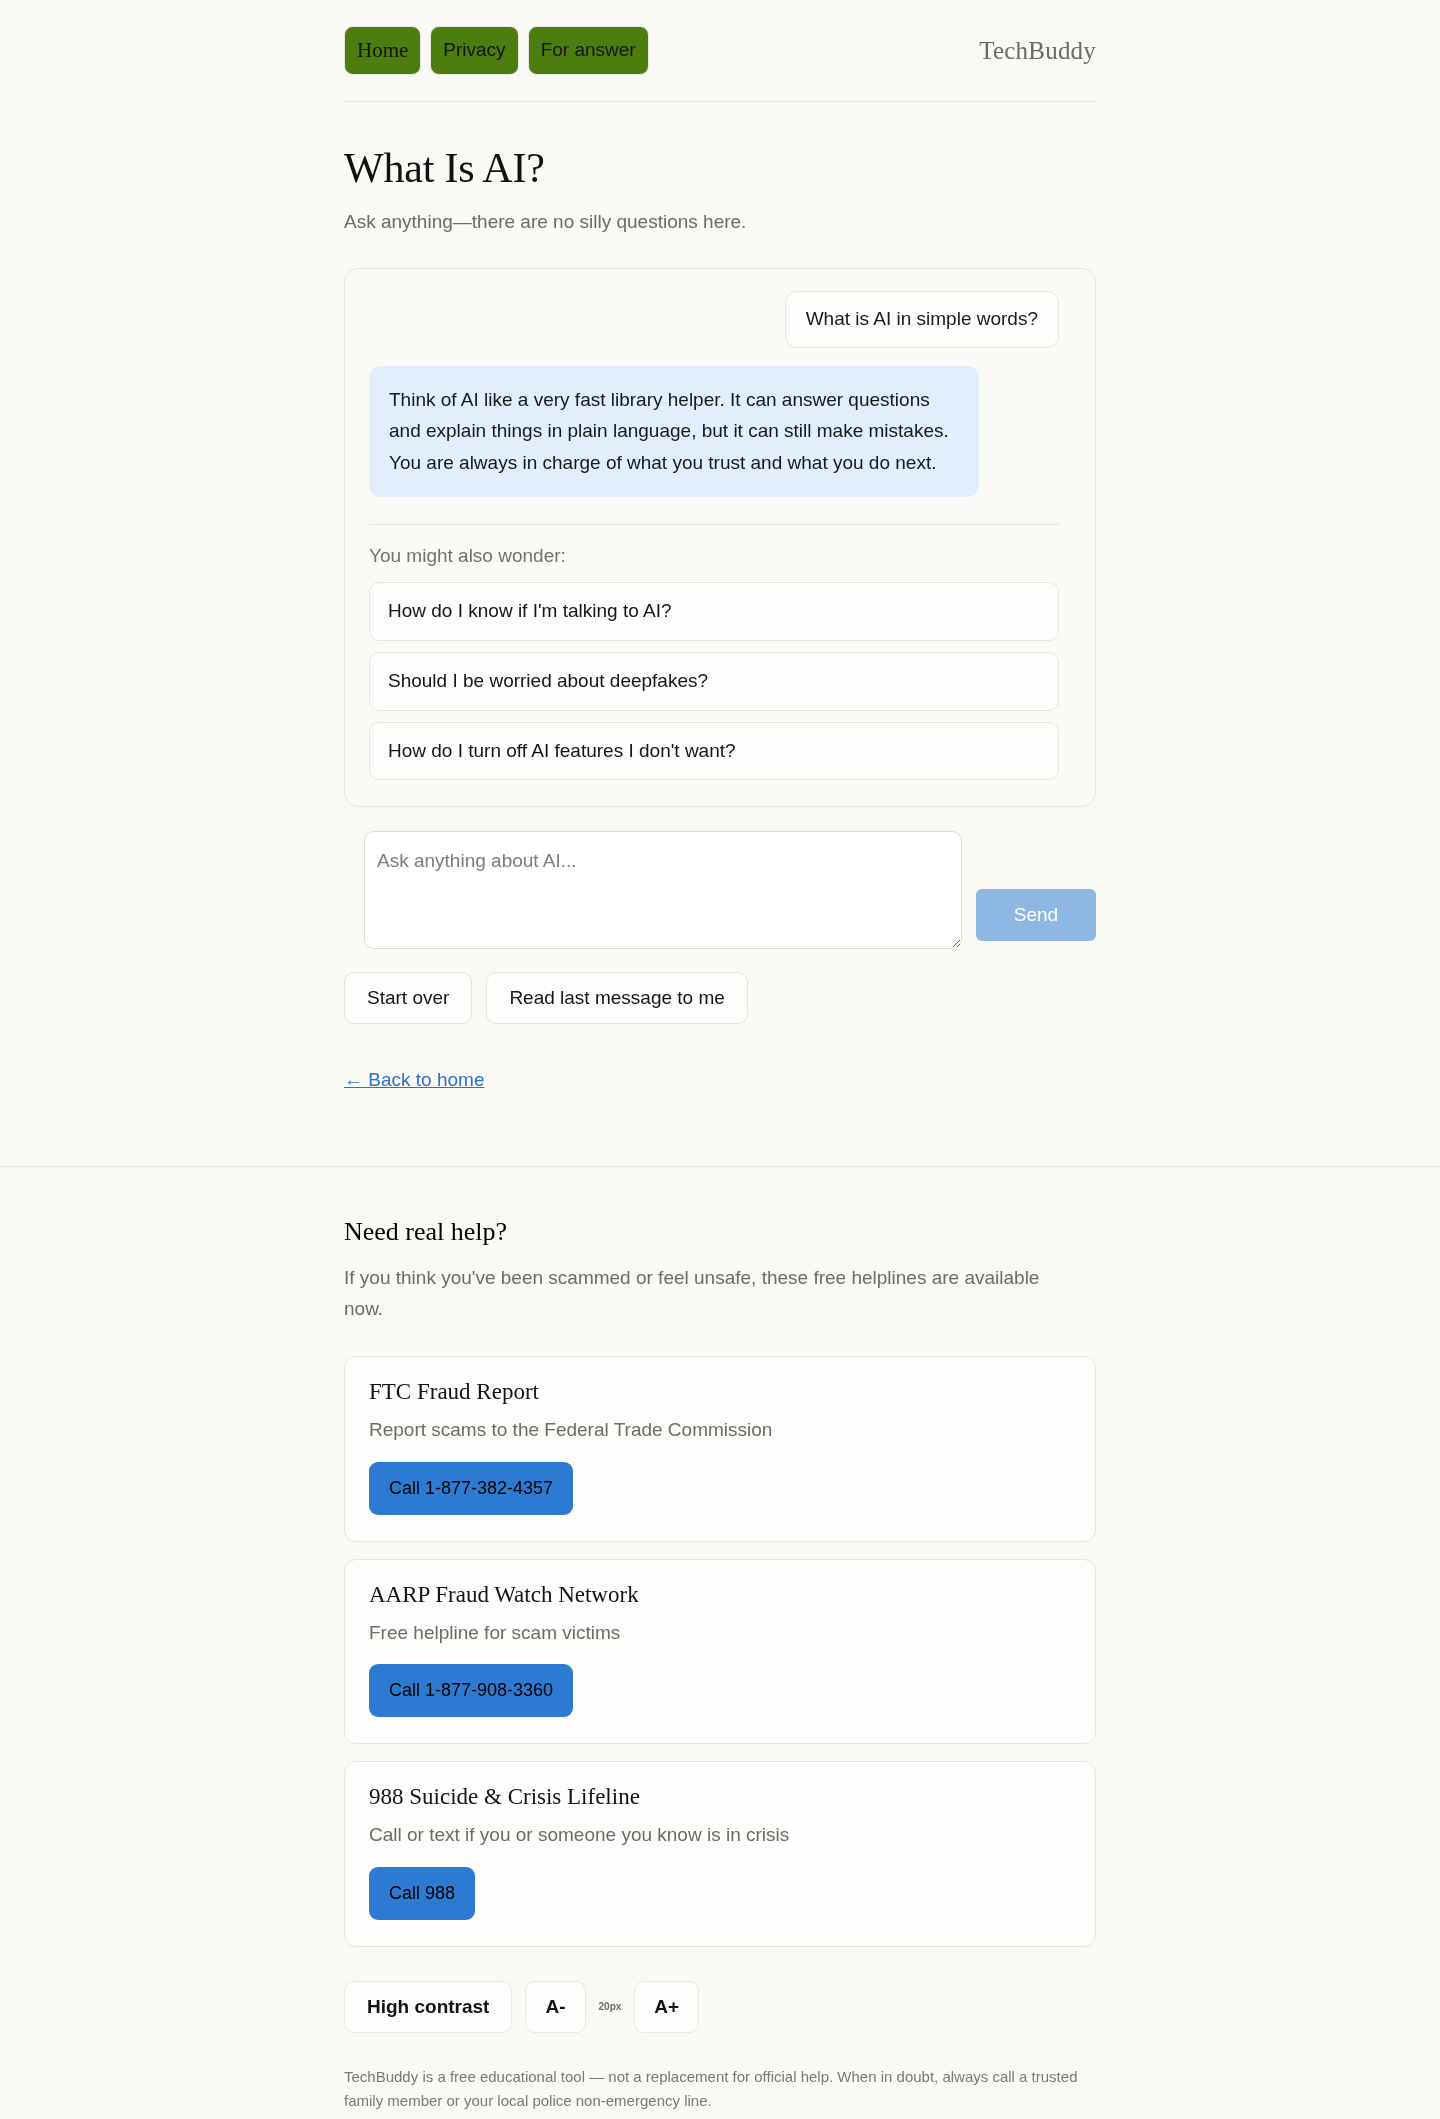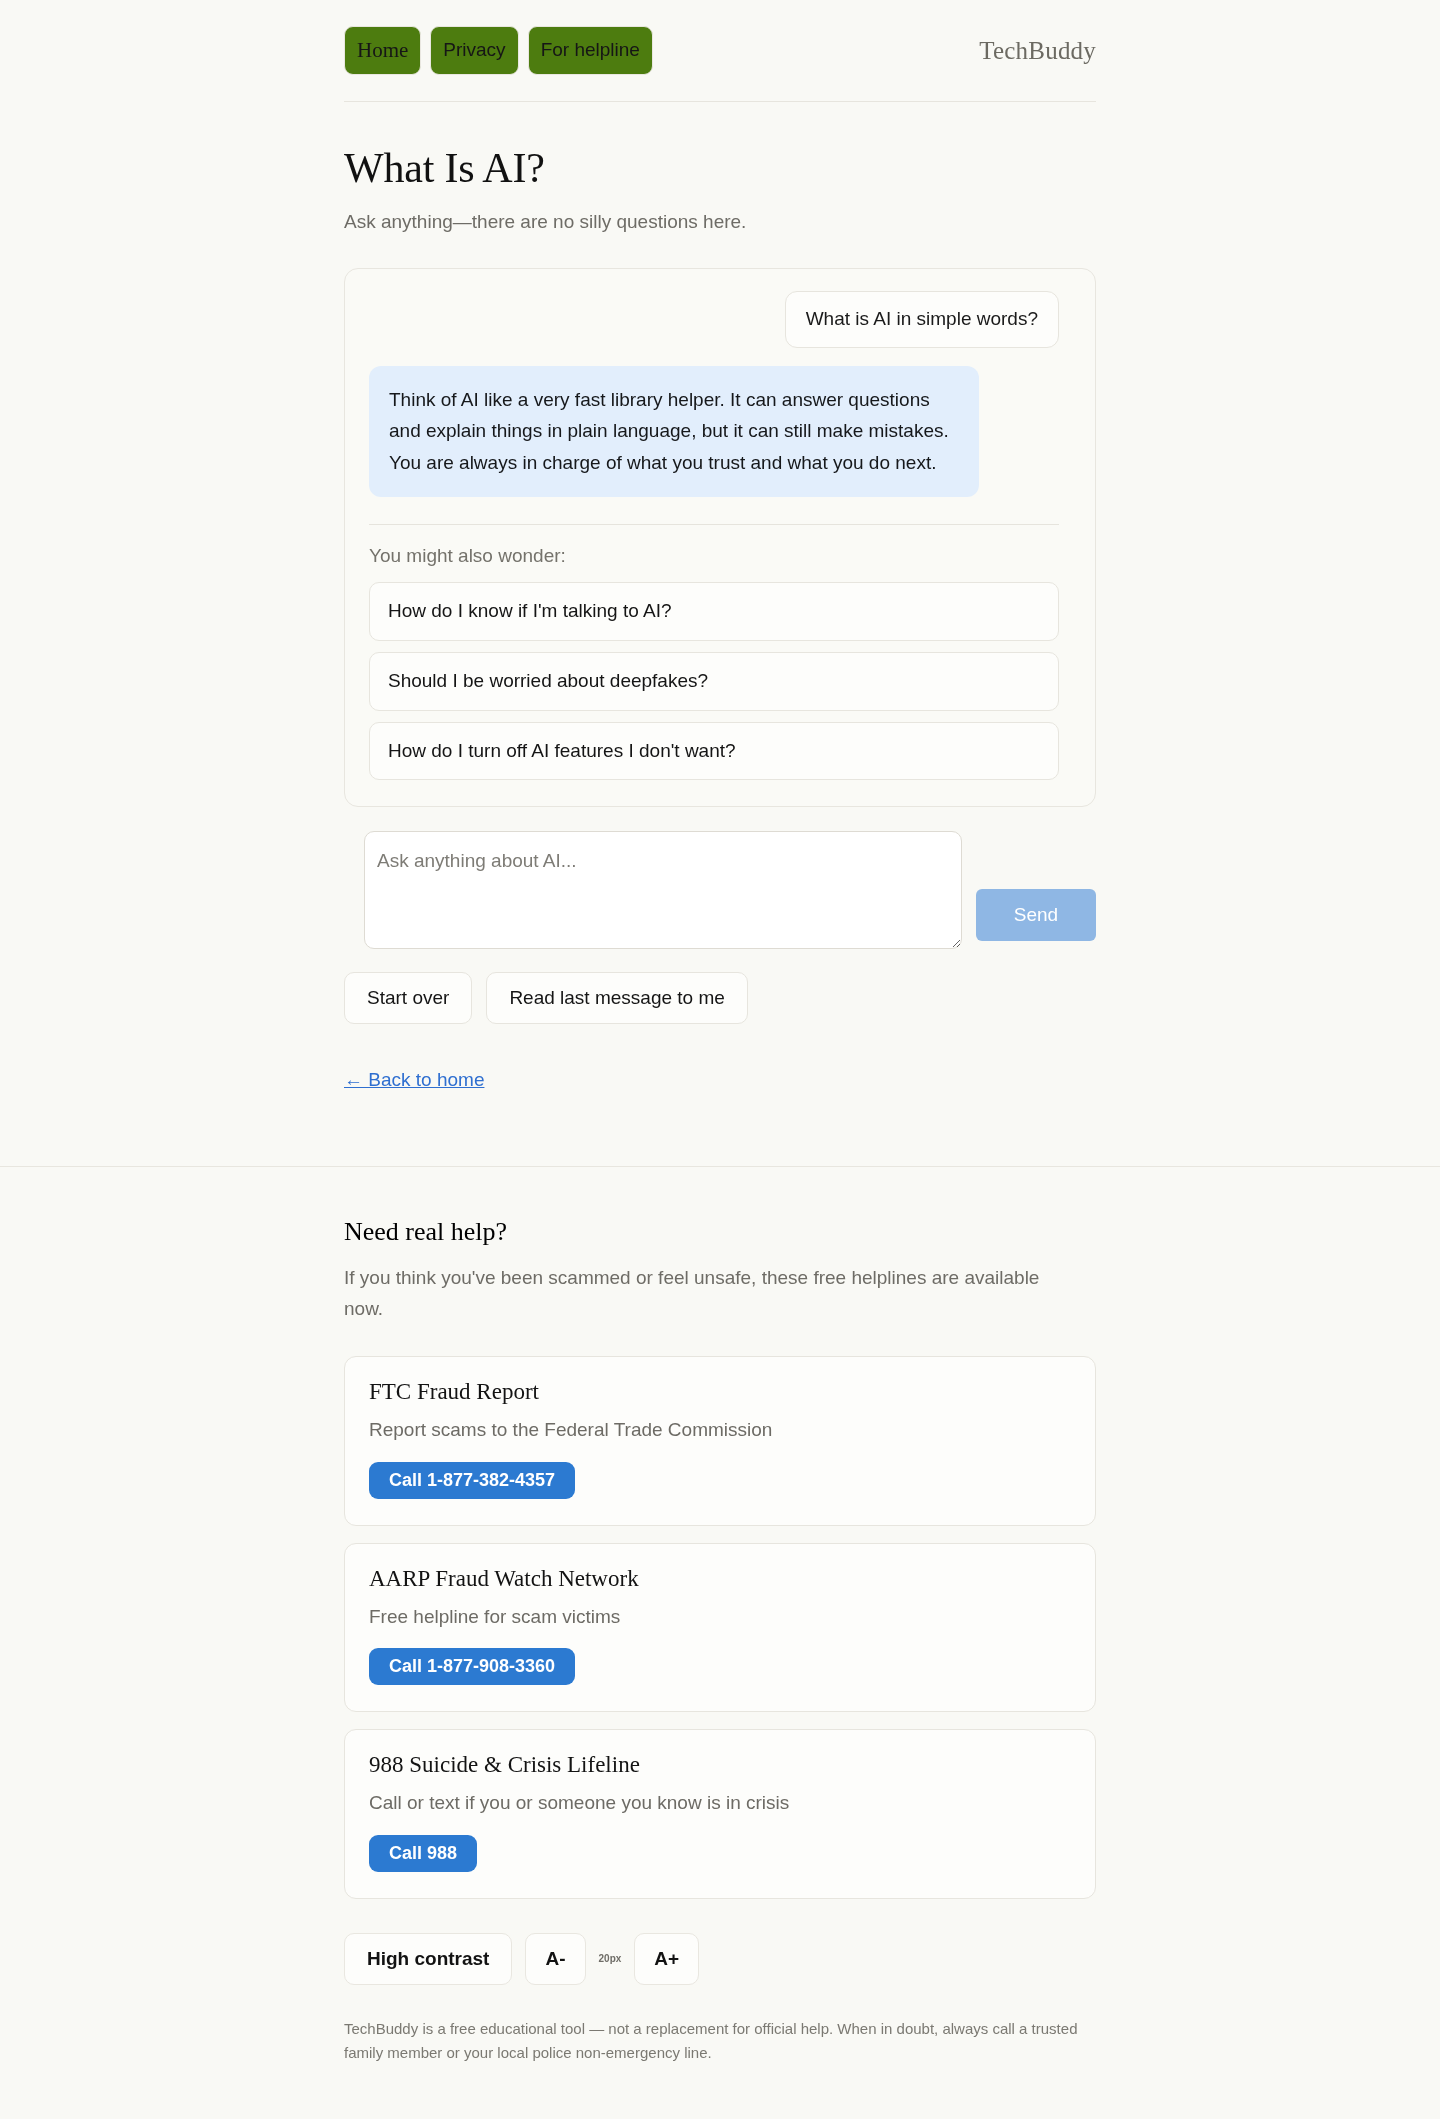--- a/index.html
+++ b/index.html
@@ -277,26 +277,26 @@
     margin-top: 12px;
     font-size: 19px;
     color: #6d6b65;
     line-height: 1.4;
   }
 
   .call-btn {
     display: inline-block;
     margin-top: 18px;
     background: #2c7ad1;
-    color: #ffffff;
+    color: #000000;
     border: none;
     border-radius: 9px;
-    padding: 8px 20px;
+    padding: 16px 20px;
     font-size: 18px;
-    font-weight: bold;
+    font-weight: normal;
     font-family: "Liberation Sans", sans-serif;
     cursor: pointer;
     white-space: nowrap;
   }
 
   
   .a11y-row {
     margin-top: 34px;
     display: flex;
     align-items: center;
@@ -339,21 +339,21 @@
 <body>
 
 <div class="page">
 
   <header class="site-header">
     <div class="wrap">
       <div class="header-inner">
         <nav class="nav-group">
           <button class="nav-btn serif">Home</button>
           <button class="nav-btn">Privacy</button>
-          <button class="nav-btn">For helpline</button>
+          <button class="nav-btn">For answer</button>
         </nav>
         <div class="brand">TechBuddy</div>
       </div>
     </div>
   </header>
 
   <main>
     <div class="wrap">
 
       <div class="title-block">

